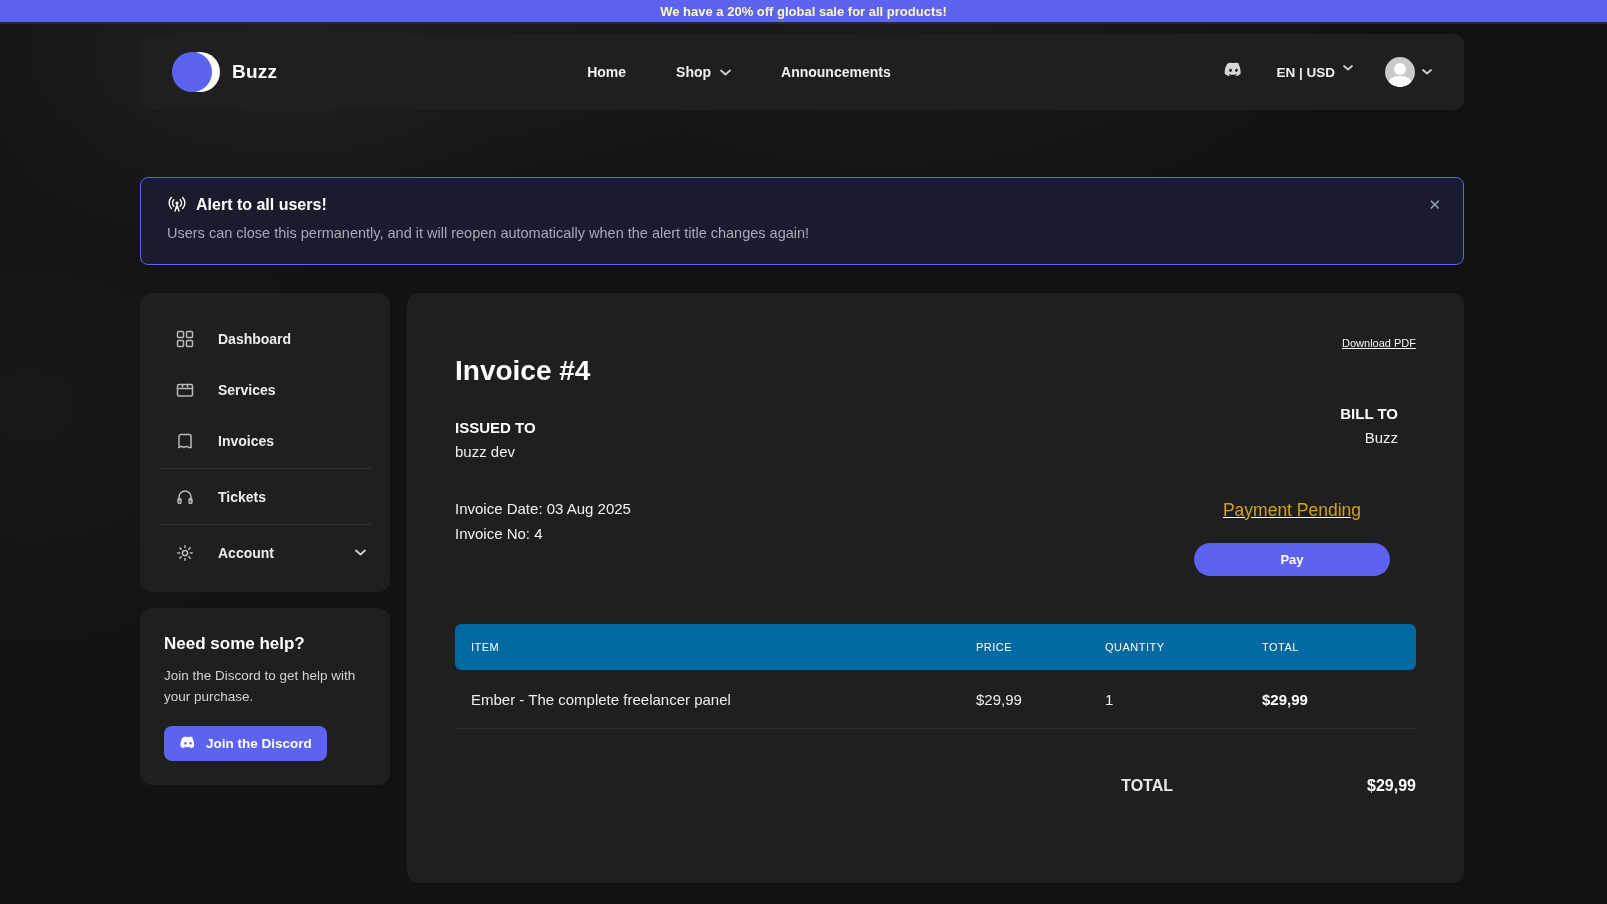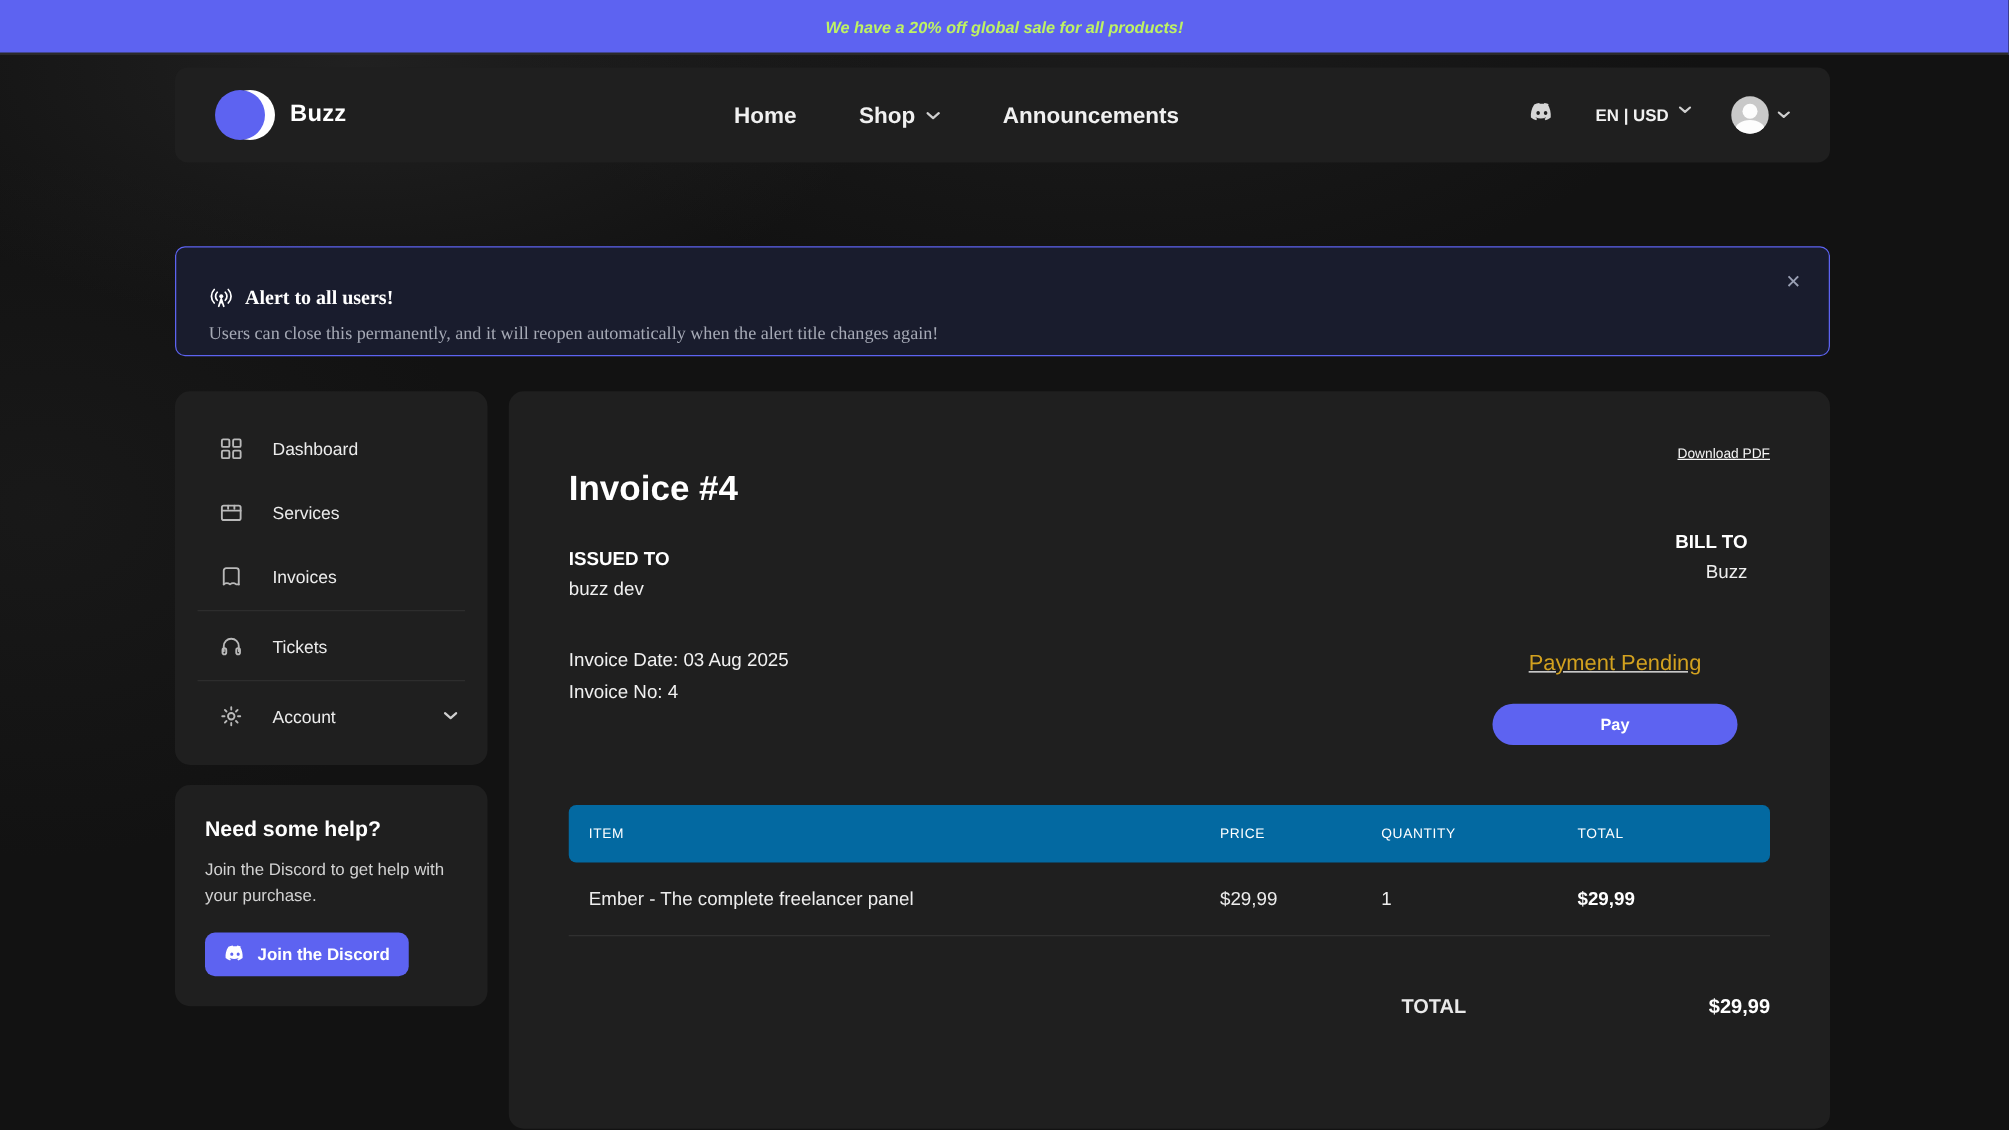--- a/index.html
+++ b/index.html
@@ -8,59 +8,59 @@
     font-family:"Liberation Sans", sans-serif;
     background:
       radial-gradient(ellipse 600px 300px at 18% 6%, rgba(60,60,60,.35), transparent 70%),
       radial-gradient(ellipse 700px 350px at 55% 0%, rgba(55,55,55,.28), transparent 70%),
       radial-gradient(ellipse 500px 400px at 2% 45%, rgba(50,50,50,.20), transparent 70%),
       #121212;
     color:#fff;
   }
   
   .banner {
-    height:44px; background:#5d63f1; display:flex; align-items:center; justify-content:center;
-    font-size:13px; font-weight:700; color:#bef264; border-bottom:2px solid #2a2a2a;font-style:italic;
+    height:24px; background:#5d63f1; display:flex; align-items:center; justify-content:center;
+    font-size:13px; font-weight:700; color:#fef9c3; border-bottom:2px solid #2a2a2a;
   }
   
   .container { width:1324px; margin:0 auto 0 140px; }
   
   .topbar {
     margin-top:10px; height:76px; background:#1f1f1f; border-radius:10px;
     display:flex; align-items:center; padding:0 32px;
   }
   .logo { position:relative; width:48px; height:42px; flex:none; }
   .logo .moon-white { position:absolute; left:8px; top:1px; width:40px; height:40px; border-radius:50%; background:#fff; }
   .logo .moon-purple { position:absolute; left:0; top:1px; width:40px; height:40px; border-radius:50%; background:#5d63f1; }
   .brand { font-size:19px; font-weight:700; margin-left:12px; letter-spacing:.2px; }
   .nav { display:flex; align-items:center; gap:50px; margin:0 auto 0 310px; }
-  .nav-item { display:flex; align-items:center; gap:9px; font-size:18px; font-weight:600; color:#f0f0f0; cursor:pointer; }
+  .nav-item { display:flex; align-items:center; gap:9px; font-size:14px; font-weight:600; color:#f0f0f0; cursor:pointer; }
   .right-cluster { display:flex; align-items:center; gap:32px; }
   .locale { display:flex; align-items:flex-start; gap:8px; font-size:13.5px; font-weight:700; color:#f0f0f0; cursor:pointer; }
   .avatar-wrap { display:flex; align-items:center; gap:7px; cursor:pointer; }
   .avatar { width:30px; height:30px; border-radius:50%; background:#c9c9c9; position:relative; overflow:hidden; }
   .avatar .head { position:absolute; left:9px; top:6px; width:12px; height:12px; border-radius:50%; background:#fdfdfd; }
   .avatar .body { position:absolute; left:3px; top:19px; width:24px; height:16px; border-radius:50%; background:#fdfdfd; }
   .chev { stroke:#cfcfcf; stroke-width:1.8; fill:none; stroke-linecap:round; stroke-linejoin:round; }
   .dimicon { color:#d6d6d6; }
   
   .alert {
     position:relative; margin-top:67px; height:88px; border:1px solid #5d63f1; border-radius:8px;
-    background:#191c2d; padding:32px 26px;font-family:Liberation Serif, serif;
+    background:#191c2d; padding:18px 26px;
   }
   .alert-title-row { display:flex; align-items:center; gap:9px; font-size:16px; font-weight:700; }
   .alert-msg { margin-top:11px; font-size:14.5px; color:#a6aab6; }
   .alert-close { position:absolute; right:22px; top:18px; font-size:15px; color:#9aa0b4; cursor:pointer; }
   
   .content { display:flex; gap:17px; margin-top:28px; align-items:flex-start; }
   .left-col { width:250px; flex:none; }
   .card { background:#1f1f1f; border-radius:12px; }
   .sidebar { padding:20px 0 14px; }
   .side-item { display:flex; align-items:center; gap:14px; height:51px; padding:0 24px 0 36px; cursor:pointer; color:#ececec; }
-  .side-item .lbl { font-size:14px; font-weight:400;padding-left:10px; }
+  .side-item .lbl { font-size:14px; font-weight:700;padding-left:10px; }
   .side-item svg { flex:none; }
   .side-item .spacer { margin-left:auto; }
   .side-div { height:1px; background:#2d2d2d; margin:2px 18px; }
   .sideicon { stroke:#b9b9b9; stroke-width:1.5; fill:none; stroke-linecap:round; stroke-linejoin:round; }
   
   .help { margin-top:16px; padding:26px 24px 24px; }
   .help-title { font-size:17px; font-weight:700; }
   .help-text { margin-top:12px; font-size:13.5px; line-height:1.55; color:#d2d2d2; width:200px; }
   .discord-btn {
     margin-top:18px; display:inline-flex; align-items:center; gap:9px; background:#5d63f1; color:#fff;

